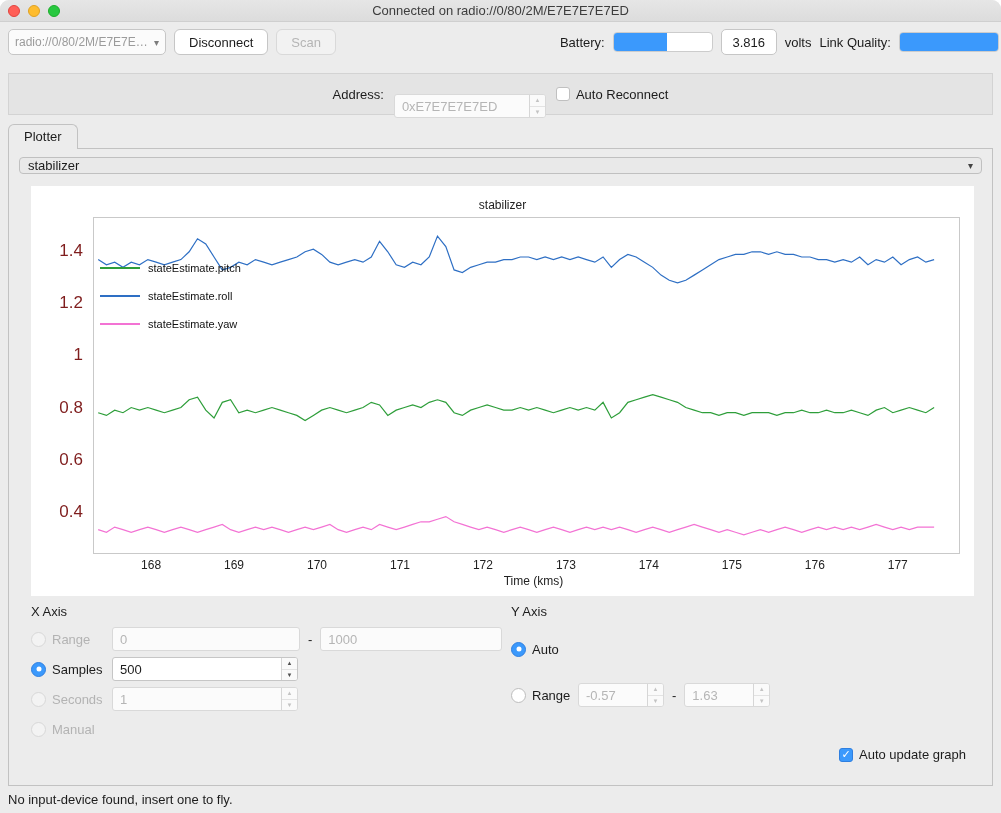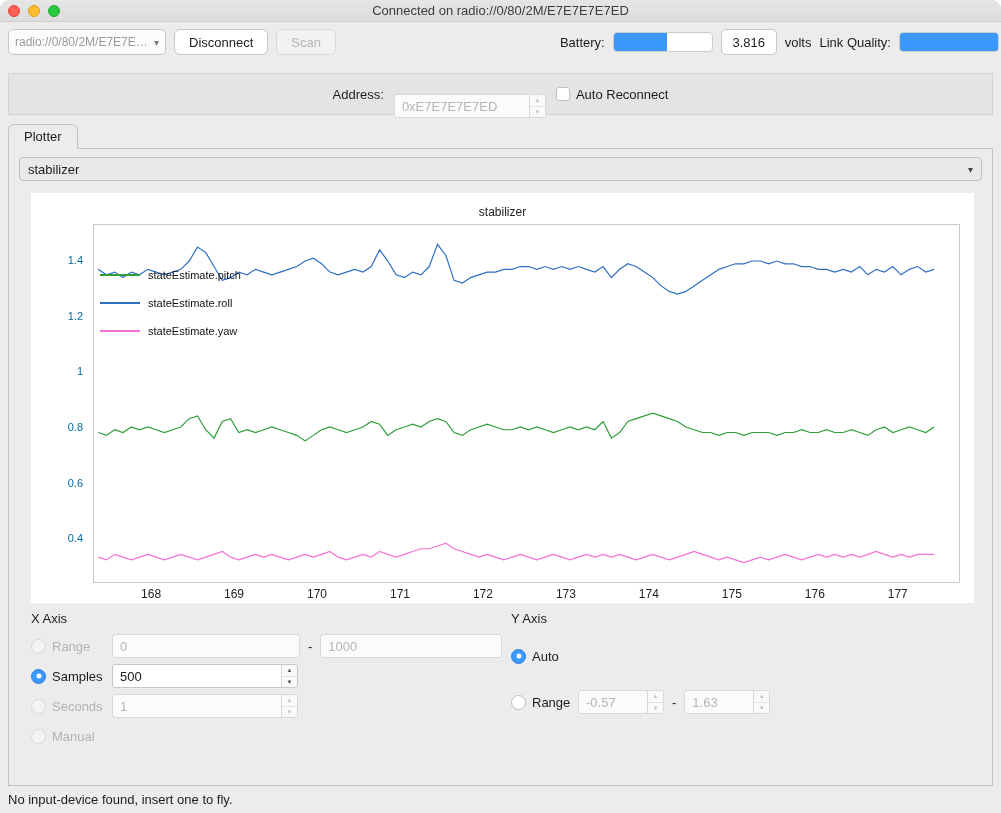--- a/index.html
+++ b/index.html
@@ -74,21 +74,21 @@
     border:1px solid #c0c0c0; border-radius:4px; padding:0 8px; }
   .combo.logconfig .combo-text { flex:1; font-size:13px; color:#1c1c1c; }
   .combo.logconfig .combo-arrow { color:#444444; }
 
   
   .plot-widget { background:#ffffff; margin:2px 12px 0 16px; height:410px;
     display:flex; flex-direction:column; flex:0 0 auto; }
   .plot-title { text-align:center; font-size:12px; color:#222222; padding:12px 0 5px; }
   .plot-body { flex:1; display:flex; min-height:0; }
   .y-ticks { width:62px; position:relative; flex:0 0 auto; }
-  .y-tick { position:absolute; right:10px; transform:translateY(-50%); font-size:11px; color:#0369a1; }
+  .y-tick { position:absolute; right:10px; transform:translateY(-50%); font-size:17px; color:#7f1d1d; }
   .plot-area { flex:1; position:relative; border:1px solid #c9c9c9; margin-right:14px; }
   #plot-svg { position:absolute; left:0; top:0; width:100%; height:100%; }
   .legend { position:absolute; left:6px; top:42px; display:flex; flex-direction:column; gap:12px; }
   .legend-item { display:flex; align-items:center; gap:8px; height:16px; }
   .legend-line { width:40px; height:2px; background:#888888; flex:0 0 auto; }
   .legend-label { font-size:11px; color:#111111; white-space:nowrap; }
   .x-ticks-row { height:20px; position:relative; margin:0 14px 0 62px; flex:0 0 auto; }
   .x-tick { position:absolute; transform:translateX(-50%); top:4px; font-size:12px; color:#222222; }
   .xlabel { text-align:center; font-size:12px; color:#222222; padding-bottom:8px; margin-left:62px; }
 
@@ -221,20 +221,21 @@
           <div class="x-tick" style="left: 16.2679%;">169</div>
           <div class="x-tick" style="left: 25.8373%;">170</div>
           <div class="x-tick" style="left: 35.4067%;">171</div>
           <div class="x-tick" style="left: 44.9761%;">172</div>
           <div class="x-tick" style="left: 54.5455%;">173</div>
           <div class="x-tick" style="left: 64.1148%;">174</div>
           <div class="x-tick" style="left: 73.6842%;">175</div>
           <div class="x-tick" style="left: 83.2536%;">176</div>
           <div class="x-tick" style="left: 92.823%;">177</div>
         </div>
+      <div class="xlabel">Time (kms)</div>
     </div>
 
     <div class="controls">
 
       <div class="x-col">
         <div class="sec-title">X Axis</div>
 
         <div class="ctl-row">
           <span class="radio disabled"></span>
           <span class="radio-label disabled">Range</span>
@@ -296,18 +297,24 @@
             <span class="spin-text">1.63</span>
             <span class="stepper disabled">
               <span class="step up">▲</span>
               <span class="step">▼</span>
             </span>
           </div>
         </div>
       </div>
     </div>
 
+    <div class="auto-update">
+      <label class="checkbox-row">
+        <span class="checkbox checked"></span>
+        <span>Auto update graph</span>
+      </label>
+    </div>
 
   </div>
 
   <div class="statusbar">No input-device found, insert one to fly.</div>
 
 </div>
 
 </body></html>

